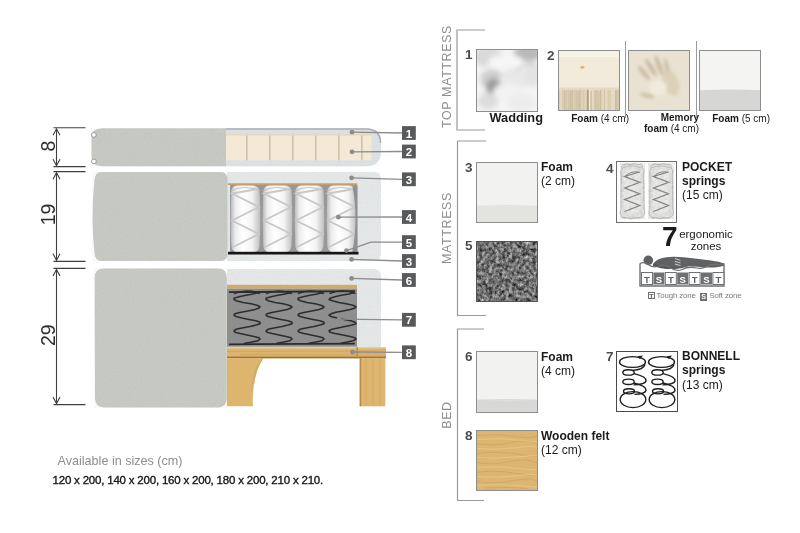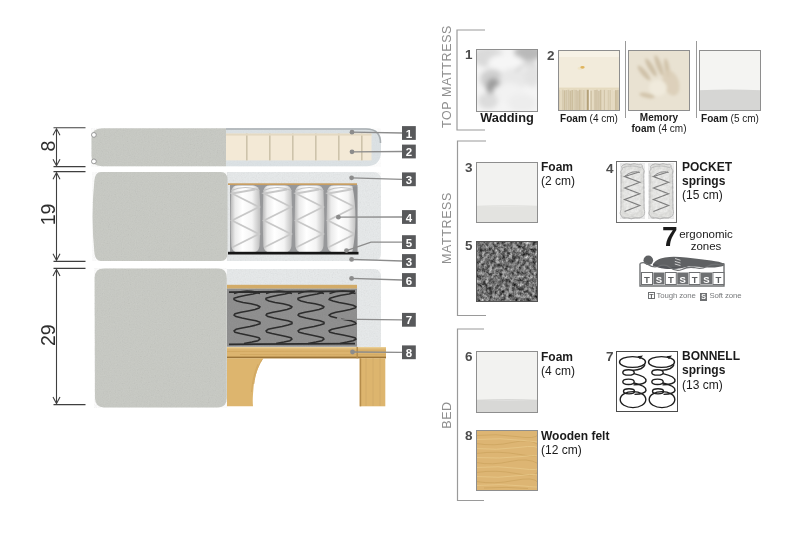--- a/index.html
+++ b/index.html
@@ -2,21 +2,21 @@
 <html><head><meta charset="utf-8">
 <style>
 *{margin:0;padding:0;box-sizing:border-box}
 html,body{width:800px;height:533px;background:#fff;overflow:hidden;
  font-family:"Liberation Sans",sans-serif;}
 #page{position:relative;width:800px;height:533px}
 .abs{position:absolute}
 .num{position:absolute;font-size:13.5px;font-weight:bold;color:#4c4c4c}
 .cap{position:absolute;font-size:12px;line-height:14.3px;color:#1b1b1b}
 .cap b{font-weight:bold}
-.cap2{position:absolute;font-size:10px;line-height:10.6px;color:#1b1b1b;text-align:center}
+.cap2{position:absolute;font-size:10px;line-height:10.6px;color:#1b1b1b;text-align:right}
 .cap2 b{font-weight:bold}
 .ttl{position:absolute;color:#8f8f8f;font-size:12.5px;letter-spacing:0.6px;white-space:nowrap;transform:rotate(-90deg);transform-origin:center;width:96px;text-align:center}
 .sep{position:absolute;width:1.2px;background:#9a9a9a}
 </style></head>
 <body>
 <div id="page">
 <svg width="800" height="533" viewBox="0 0 800 533" style="position:absolute;left:0;top:0">
 <defs>
 <filter id="grain" x="0%" y="0%" width="100%" height="100%">
  <feTurbulence type="fractalNoise" baseFrequency="0.85" numOctaves="2" seed="7"></feTurbulence>
@@ -409,13 +409,15 @@
 <path d="M0,18.5 Q20,20.5 42,17.5 T62,19.5"></path>
 <path d="M0,27.5 Q24,29 46,26.5 T62,28"></path>
 <path d="M0,37.5 Q22,35.5 44,38.5 T62,36.5"></path>
 <path d="M0,46.5 Q22,48.5 44,45.5 T62,47.5"></path>
 <path d="M0,55.5 Q24,53.5 48,56 T62,55"></path>
 </g>
 <rect x="0.5" y="0.5" width="61" height="60" fill="none" stroke="#8e8e8e" stroke-width="1"></rect>
 </svg></div>
 <div class="cap" style="left:541px;top:428.5px"><b>Wooden felt</b><br>(12&nbsp;cm)</div>
 
+<div class="abs" style="left:57.5px;top:454px;font-size:12.6px;color:#8e8e8e">Available in sizes (cm)</div>
+<div class="abs" style="left:52.5px;top:474px;font-size:11.5px;letter-spacing:-0.2px;color:#161616;-webkit-text-stroke:0.35px #161616">120 x 200, 140 x 200, 160 x 200, 180 x 200, 210 x 210.</div>
 
 </div>
 </body></html>

